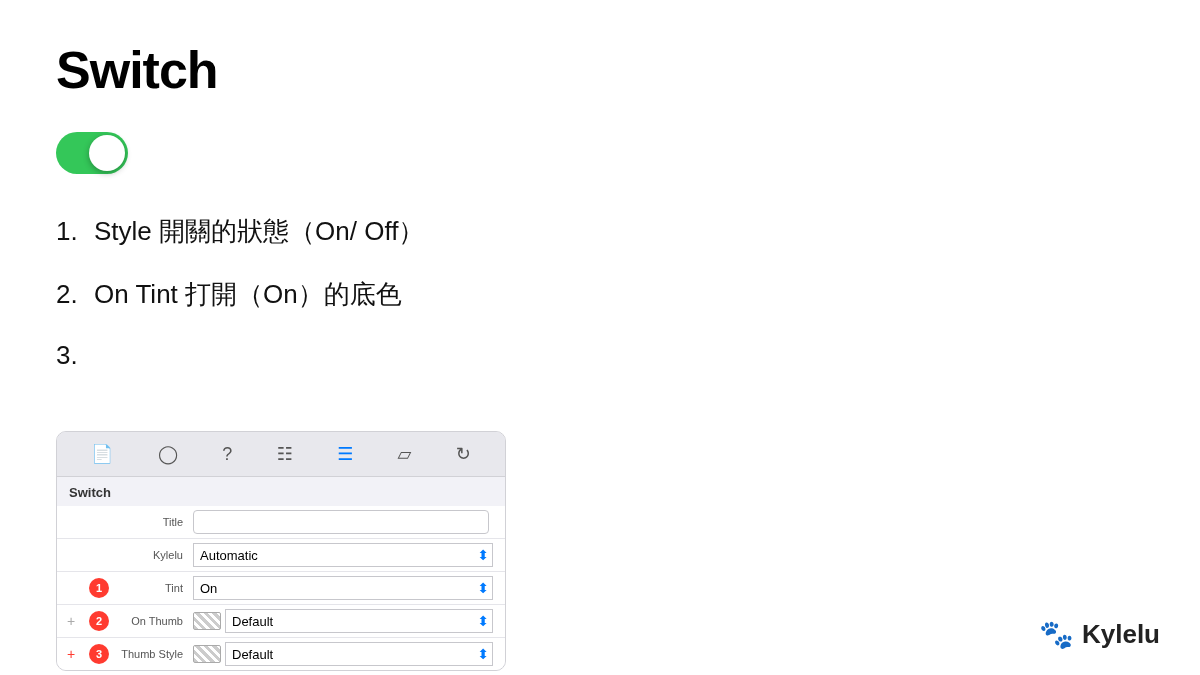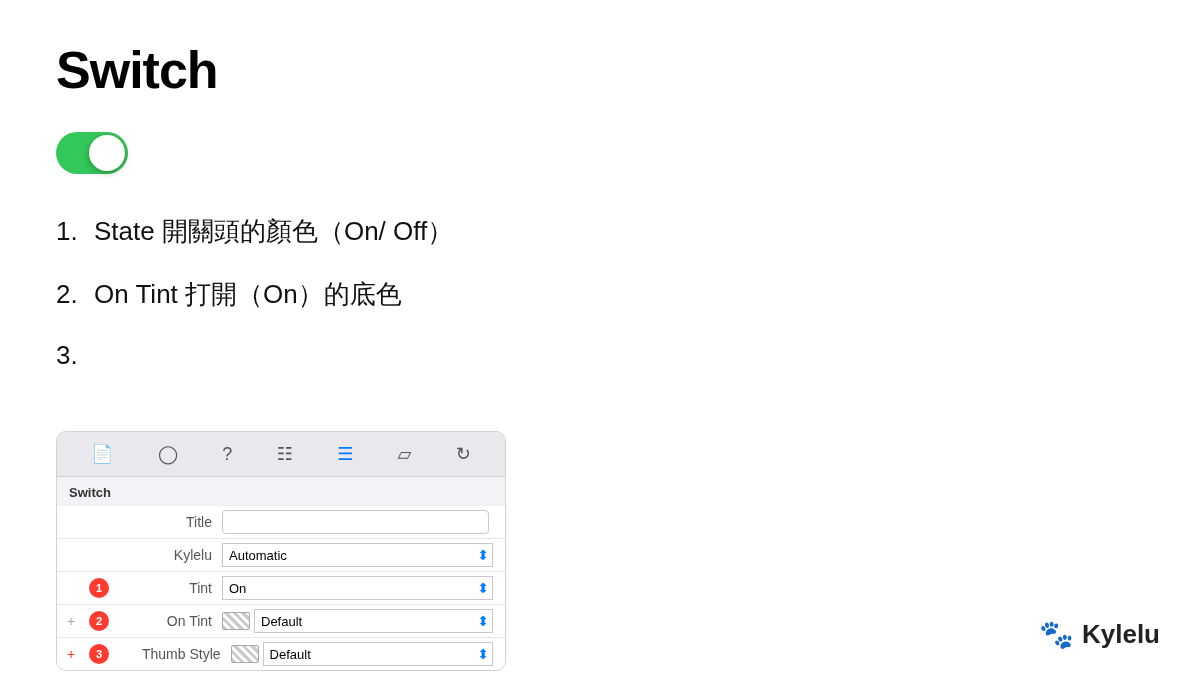--- a/index.html
+++ b/index.html
@@ -155,27 +155,26 @@
       font-size: 11px;
       font-weight: 700;
       display: flex;
       align-items: center;
       justify-content: center;
       flex-shrink: 0;
       margin: 0 4px;
     }
 
     .row-label {
-      font-size: 14px;
+      font-size: 11px;
       color: #555;
       min-width: 80px;
       text-align: right;
       padding-right: 10px;
       flex-shrink: 0;
-      margin-left: 29px;
     }
 
     .row-value-container {
       flex: 1;
       display: flex;
       align-items: center;
     }
 
     .row-input {
       flex: 1;
@@ -266,21 +265,21 @@
 
     <div class="toggle-container">
       <div class="toggle-switch">
         <div class="toggle-thumb"></div>
       </div>
     </div>
 
     <ol class="list-items">
       <li class="list-item">
         <span class="list-num">1.</span>
-        <span>State  開關頭的顏色（On/ Off）</span>
+        <span>Style  開關的狀態（On/ Off）</span>
       </li>
       <li class="list-item">
         <span class="list-num">2.</span>
         <span>On Tint  打開（On）的底色</span>
       </li>
       <li class="list-item">
         <span class="list-num">3.</span>
       </li>
     </ol>
   </div>
@@ -336,21 +335,21 @@
                 <option>Off</option>
               </select>
               <span class="select-arrow">⬍</span>
             </div>
           </div>
         </div>
 
         <div class="inspector-row row-padding">
           <div class="row-prefix" style="color:#aaa;font-size:14px;">+</div>
           <div class="row-badge">2</div>
-          <span class="row-label">On Tint</span>
+          <span class="row-label">On Thumb</span>
           <div class="row-value-container">
             <div class="color-preview"></div>
             <div class="select-wrapper">
               <select>
                 <option>Default</option>
               </select>
               <span class="select-arrow">⬍</span>
             </div>
           </div>
         </div>

